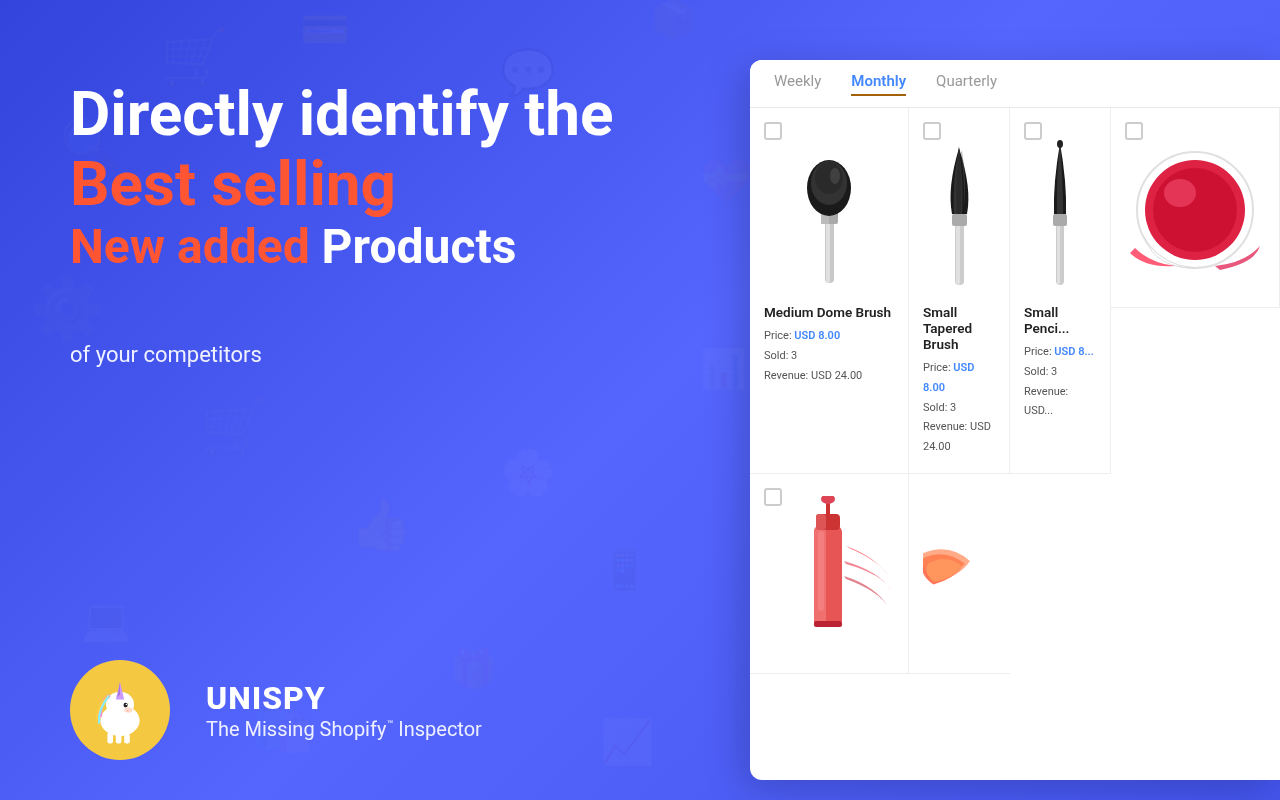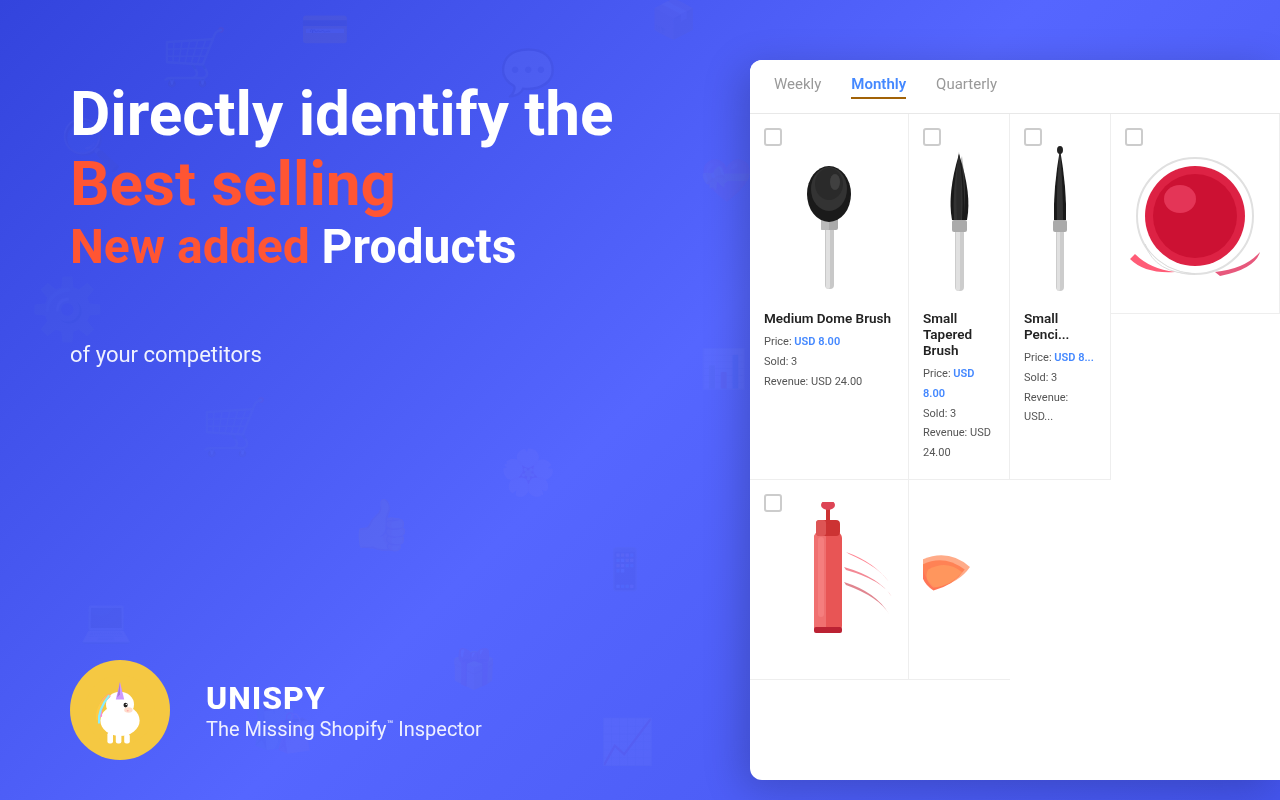--- a/index.html
+++ b/index.html
@@ -142,21 +142,21 @@
       box-shadow: -8px 8px 40px rgba(0,0,0,0.2);
     }
 
     
     .tabs {
       display: flex;
       align-items: center;
       padding: 8px 24px;
       border-bottom: 1px solid #e8e8e8;
       background: #fff;
-      height: 54px;
+      height: 48px;
       gap: 30px;
     }
 
     .tab {
       font-size: 15px;
       color: #999;
       cursor: pointer;
       padding-bottom: 4px;
       border-bottom: 2px solid transparent;
       font-weight: 400;

